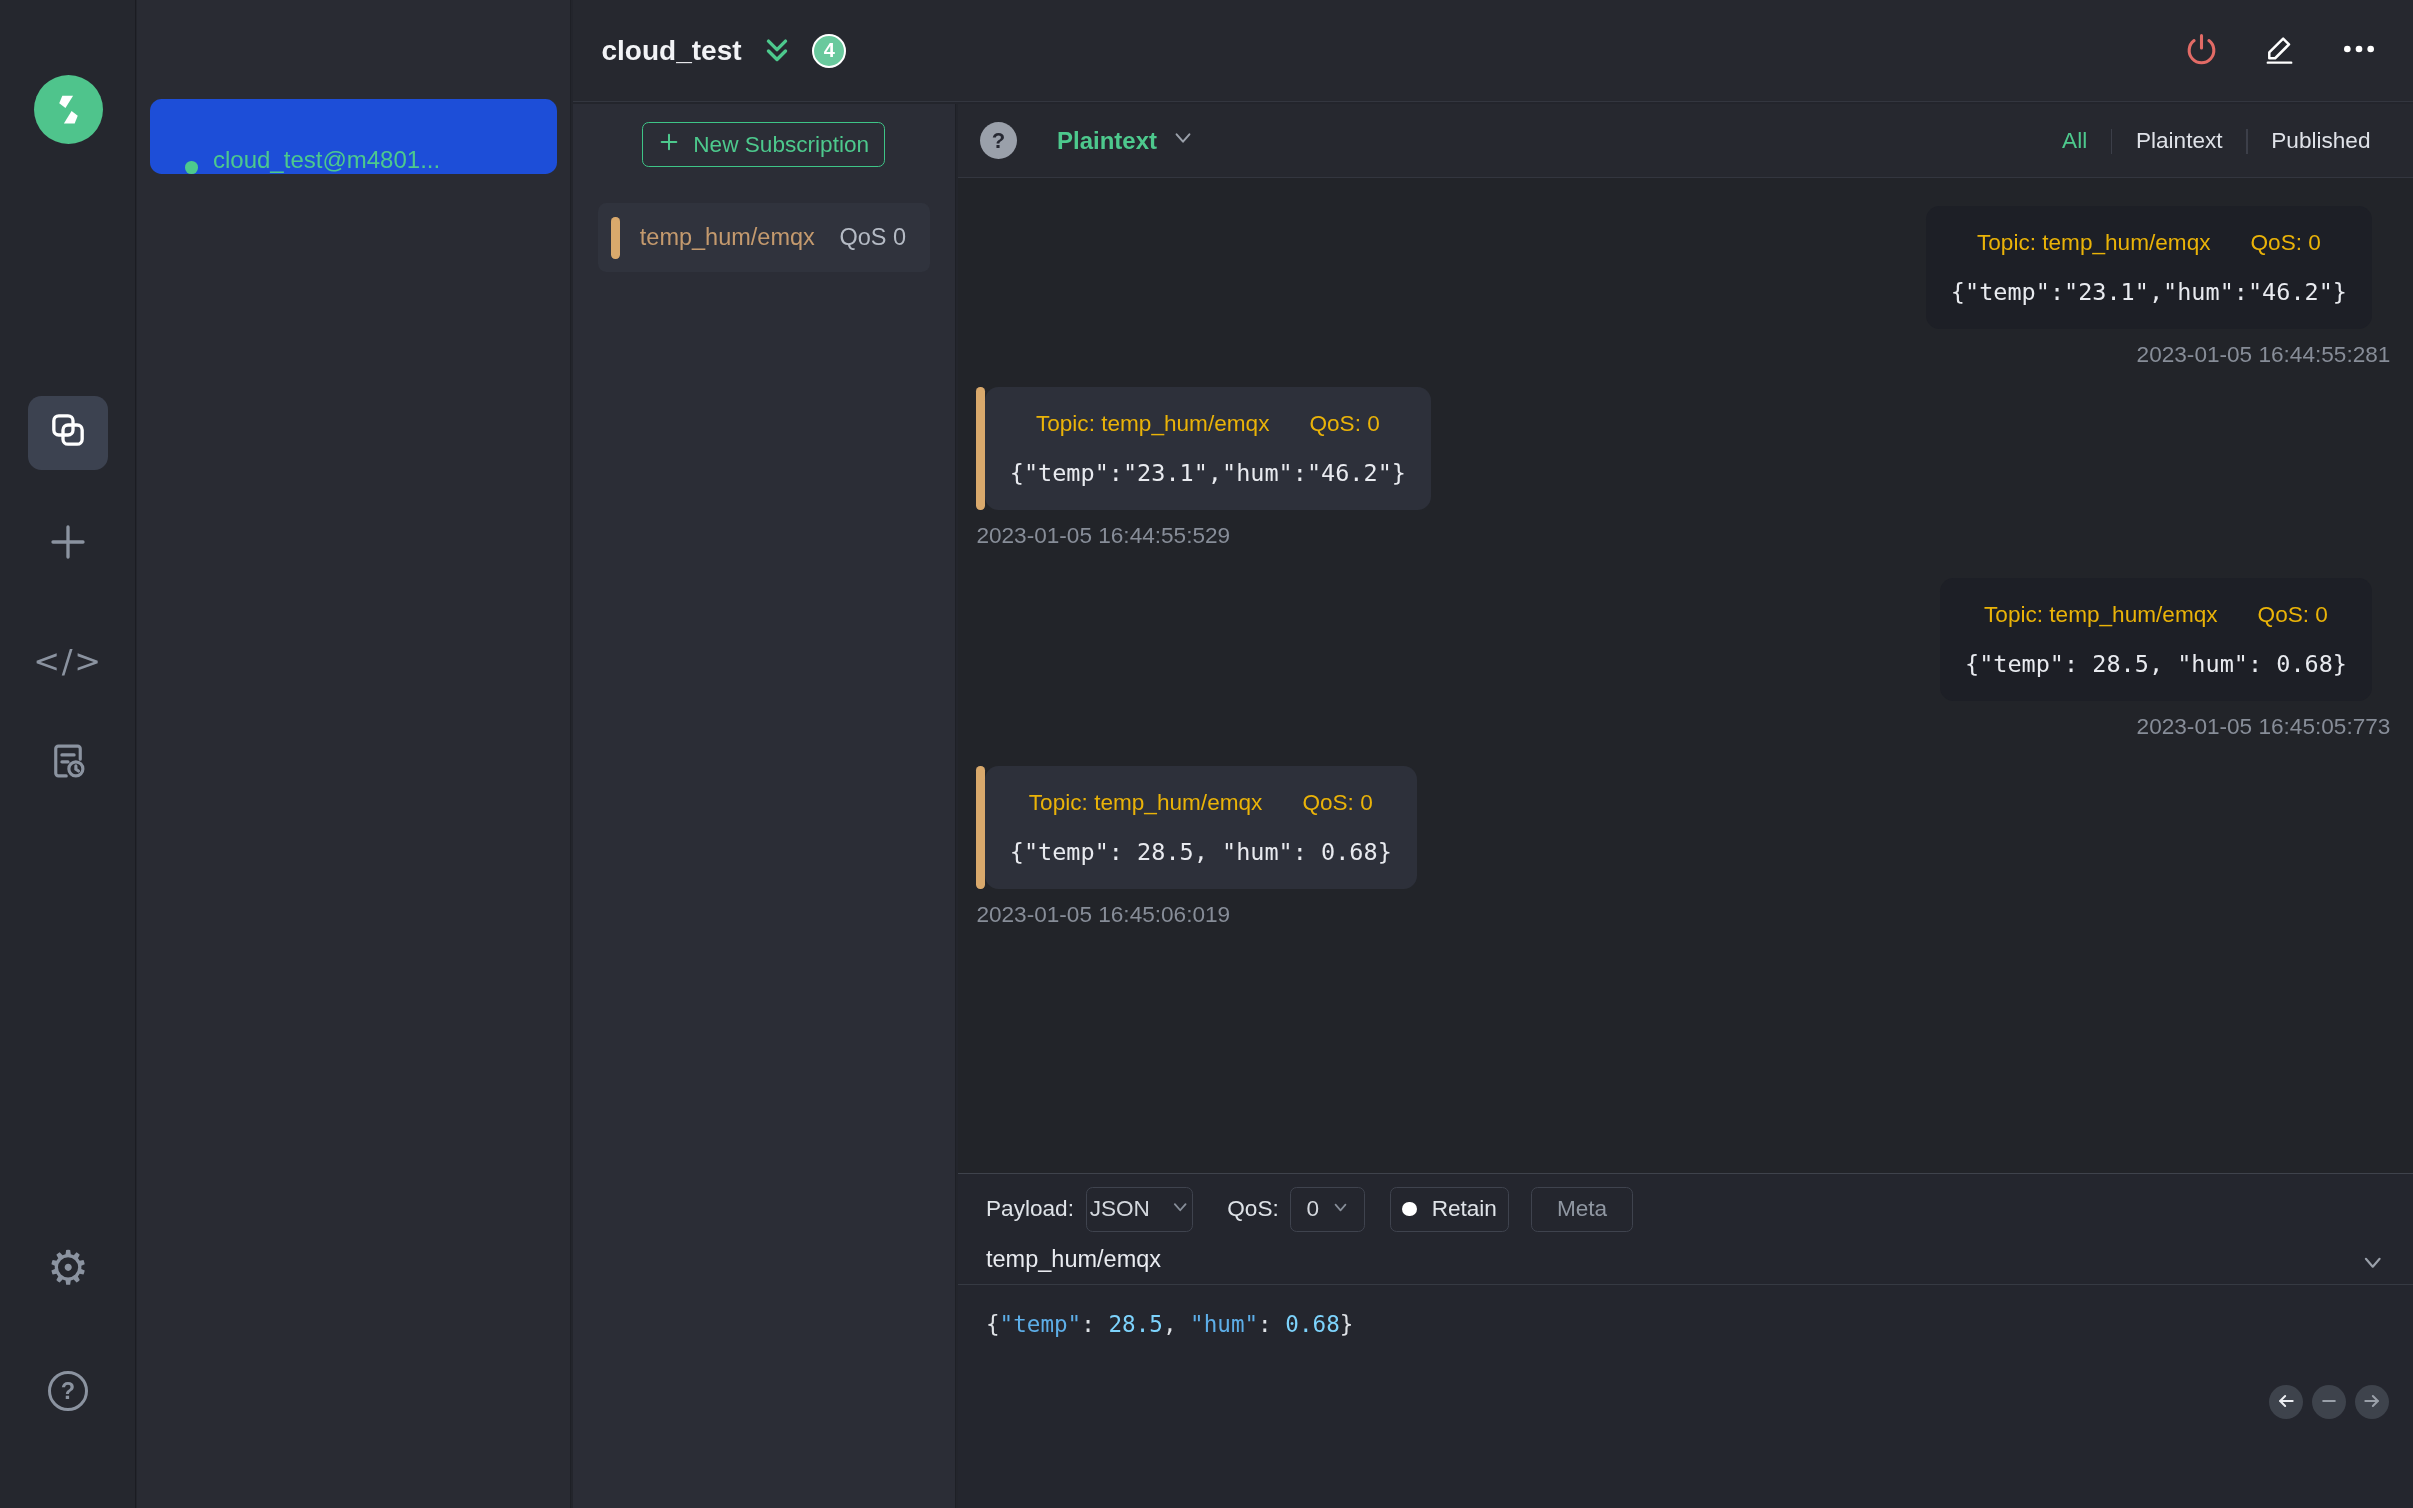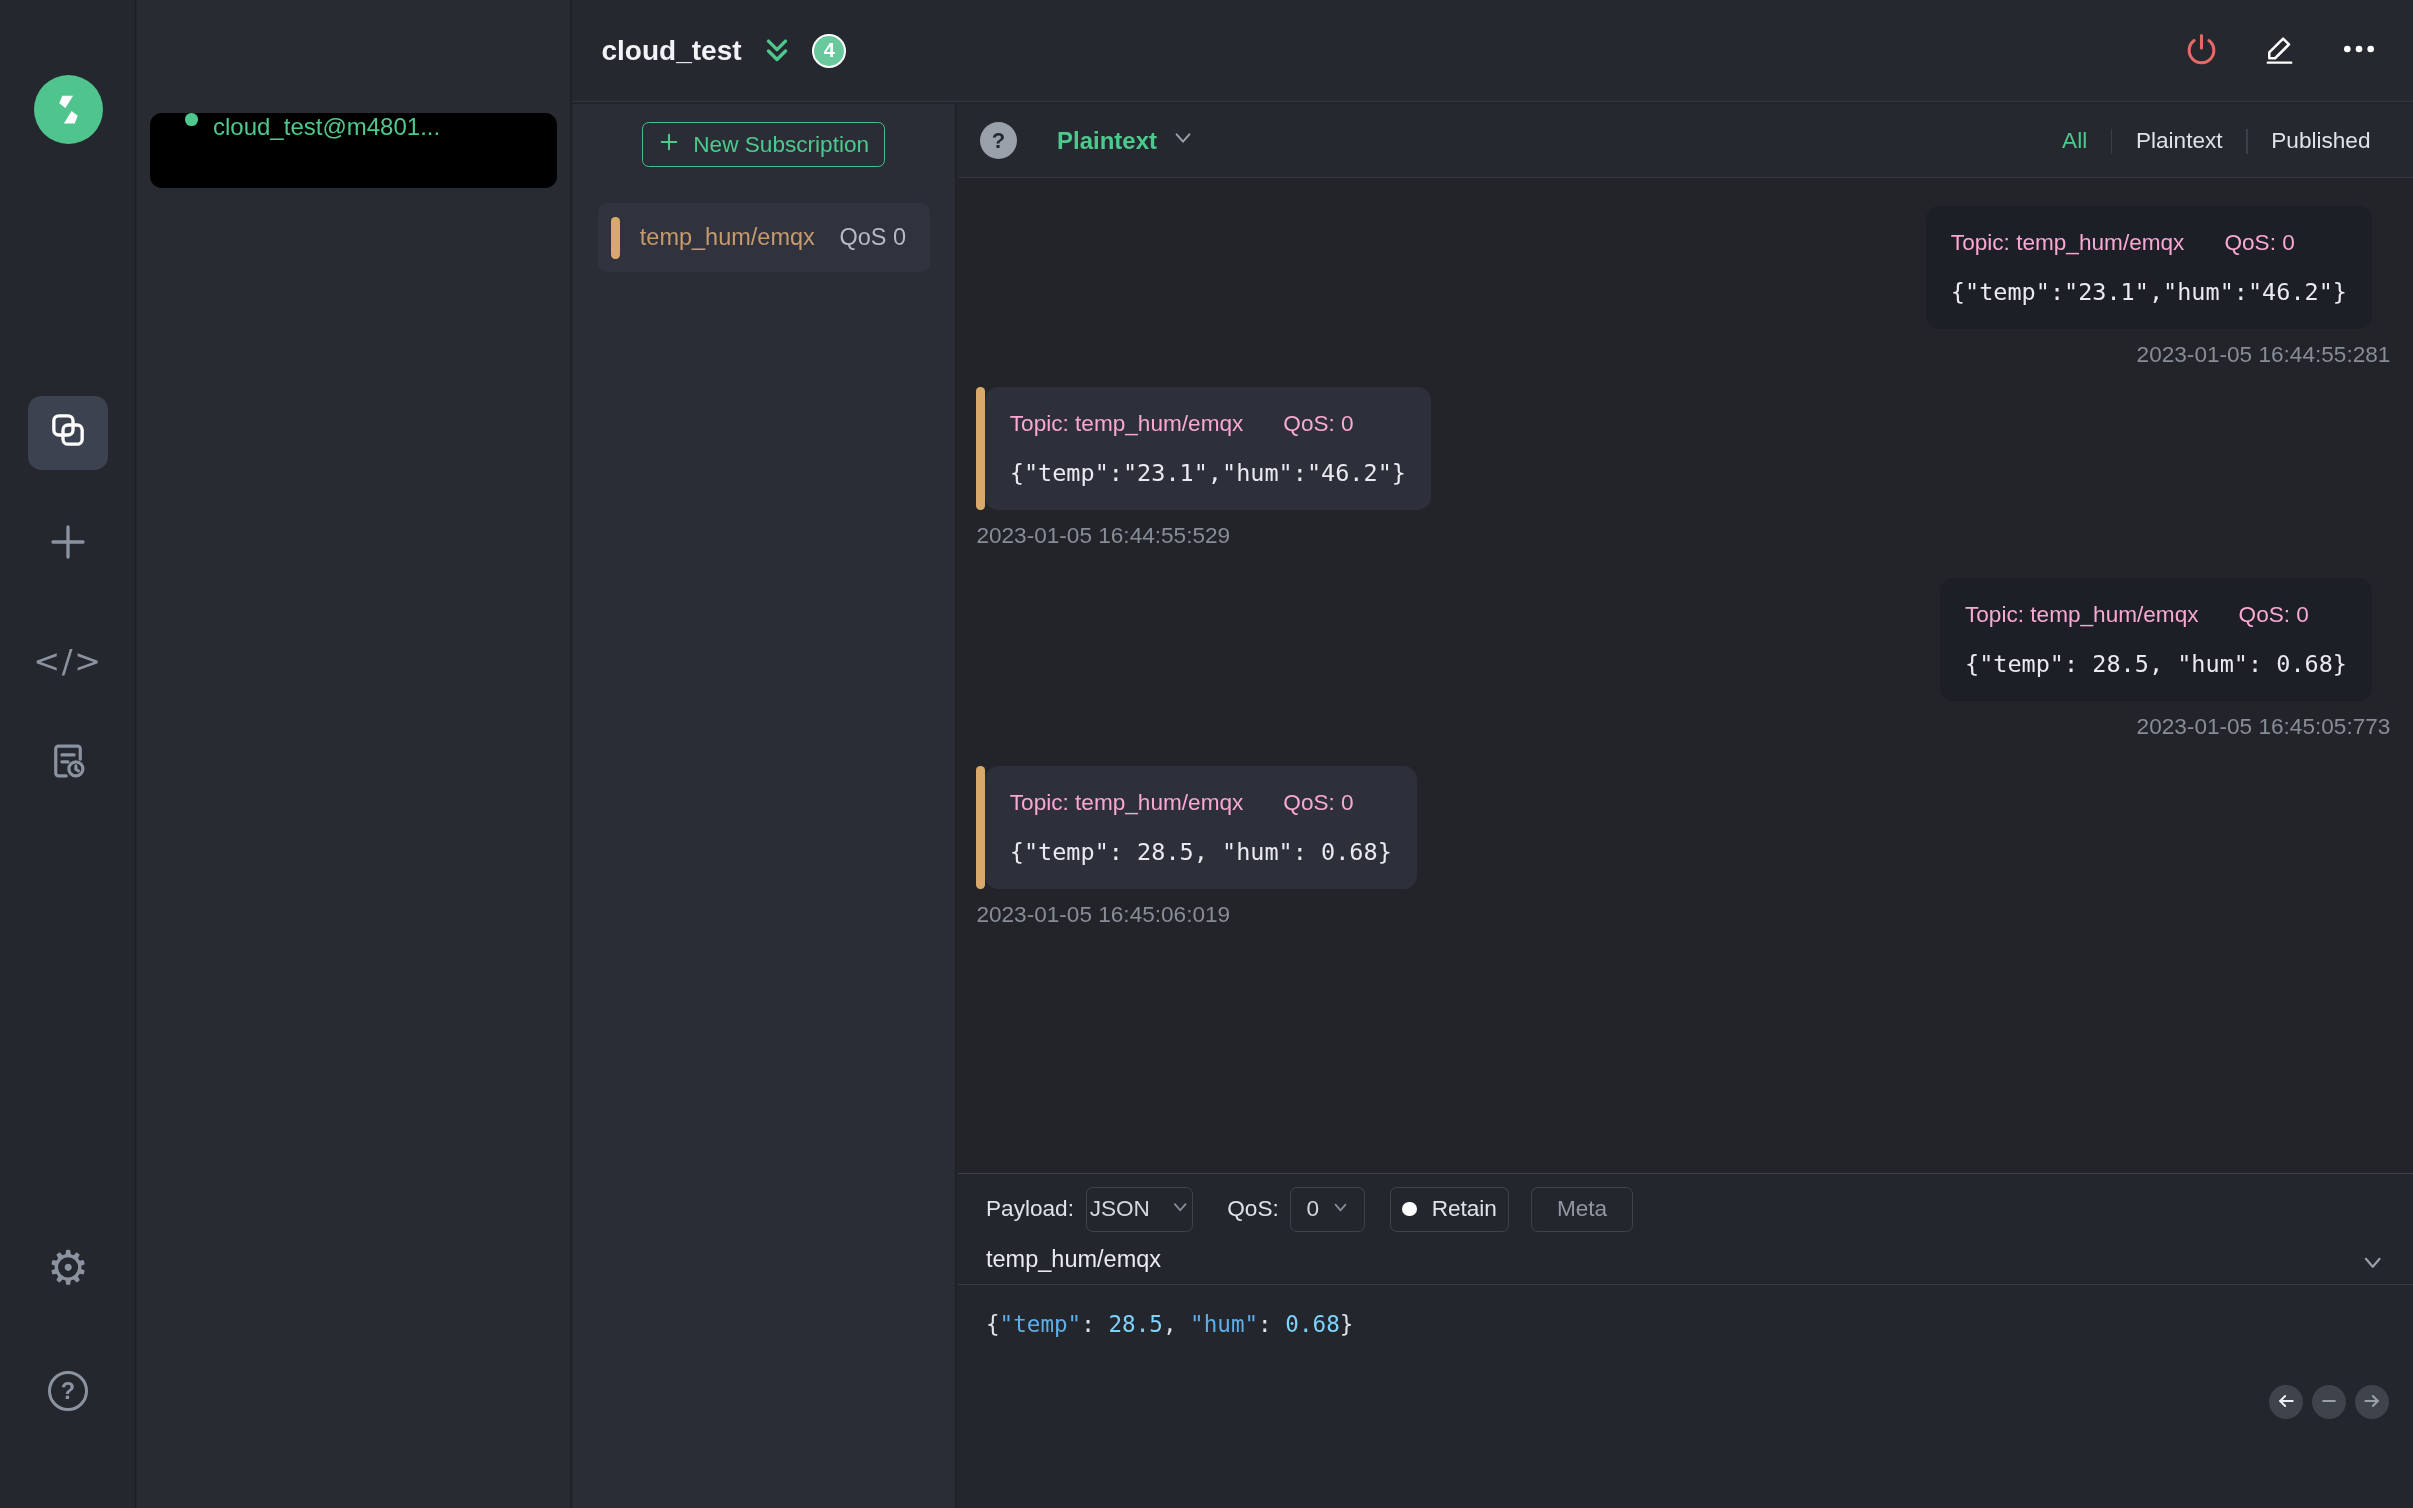--- a/index.html
+++ b/index.html
@@ -46,23 +46,23 @@
     background: #292b33; border-right: 1.7px solid #1e2026;
   }
   .connections-header { position: relative; height: 92px; }
   .connections-title { position: absolute; left: 28.5px; top: 30px; font-size: 28.5px; font-weight: bold; color: #ffffff; }
   .add-connection-btn {
     position: absolute; right: 30px; top: 34px; width: 34px; height: 34px;
     border: 2.5px solid #e8eaee; border-radius: 8.4px; background: transparent;
     display: flex; align-items: center; justify-content: center; cursor: pointer;
   }
   .connection-item {
-    position: absolute; left: 13.4px; top: 113px; width: 407px; height: 75px;
-    border-radius: 11.7px; background: #000000;
-    display: flex; align-items: flex-start; cursor: pointer;
+    position: absolute; left: 13.4px; top: 99px; width: 407px; height: 75px;
+    border-radius: 11.7px; background: #1d4ed8;
+    display: flex; align-items: flex-end; cursor: pointer;
   }
   .status-dot { width: 12.6px; height: 12.6px; border-radius: 50%; background: #4dc98d; margin-left: 35px; }
   .connection-name { margin-left: 15px; color: #4dc98d; font-size: 24px; }
 
   
   .topbar {
     position: absolute; left: 573px; top: 0; width: 1840px; height: 102px;
     background: #26282f; border-bottom: 1.7px solid #33363f;
     display: flex; align-items: center;
   }
@@ -122,21 +122,21 @@
   .msg-list { position: absolute; left: 0; top: 75px; width: 1456px; height: 994px; overflow: hidden; }
 
   .message { position: absolute; }
   .message.received { left: 18.4px; }
   .message.published { right: 42px; display: flex; flex-direction: column; align-items: flex-end; }
   .bubble-wrap { display: flex; }
   .color-bar { width: 8.4px; border-radius: 4.2px; background: #d9a96c; margin-right: 0px; }
   .bubble { border-radius: 13.4px; padding: 23.5px 25px; }
   .received .bubble { background: #2d303a; }
   .published .bubble { background: #1d1f26; }
-  .bubble-meta { display: flex; gap: 40px; color: #f9a8d4; font-size: 22.6px; }
+  .bubble-meta { display: flex; gap: 40px; color: #eab308; font-size: 22.6px; justify-content: center; }
   .bubble-payload { margin-top: 22px; font-family: "DejaVu Sans Mono", monospace; font-size: 23.5px; color: #e8eaef; }
   .msg-ts { margin-top: 13.4px; color: #878d98; font-size: 22.6px; }
   .published .msg-ts { margin-right: -18.4px; }
 
   
   .publish {
     position: absolute; left: 0; top: 1069px; width: 1456px; height: 335px;
     background: #24262e; border-top: 1.7px solid #3f434c;
   }
   .pub-toolbar { position: absolute; left: 28px; top: 12.6px; height: 45px; display: flex; align-items: center; }

